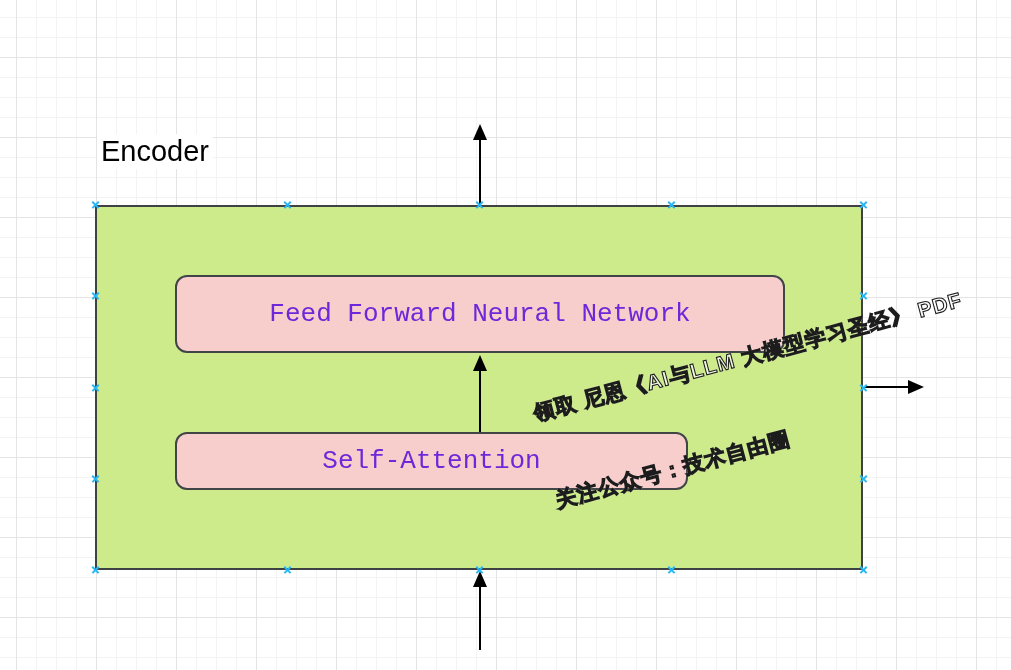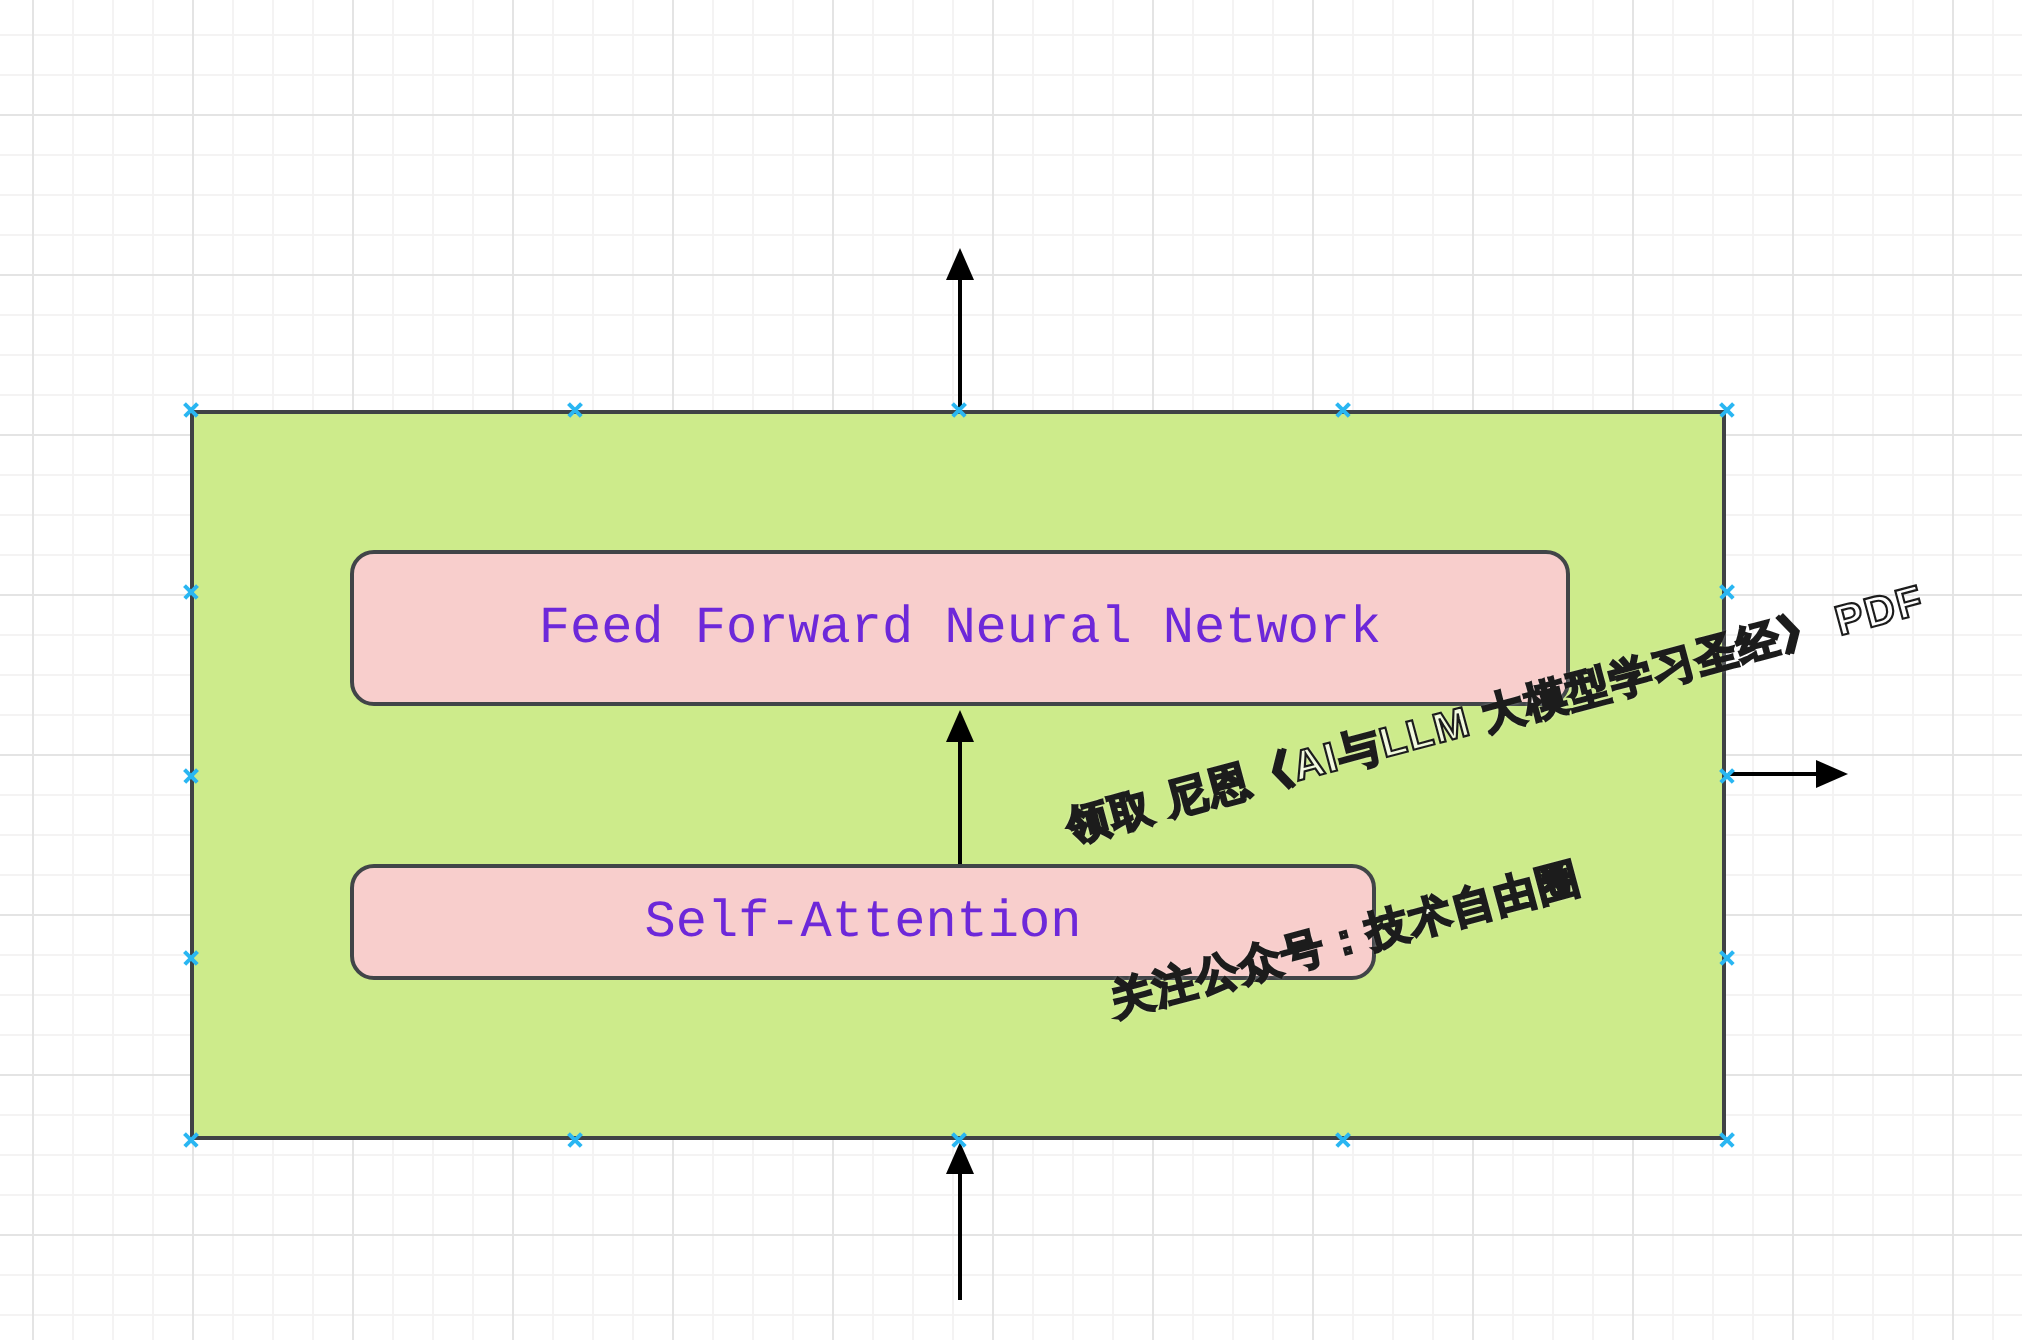--- a/index.html
+++ b/index.html
@@ -122,20 +122,21 @@
     z-index: 6;
   }
   .wm-1 { left: 534px; top: 400px; transform: rotate(-15deg); }
   .wm-2 { left: 556px; top: 487px; transform: rotate(-15deg); }
 </style>
 </head>
 <body>
 
 <div class="canvas" id="canvas">
 
+  <div class="encoder-label">Encoder</div>
 
   <div class="encoder-box" style="background-color: rgb(205, 235, 139);"></div>
 
   <div class="node node-ffnn" style="background-color: rgb(248, 206, 204);">
     <span>Feed Forward Neural Network</span>
   </div>
 
   <div class="node node-attn" style="background-color: rgb(248, 206, 204);">
     <span>Self-Attention</span>
   </div>

